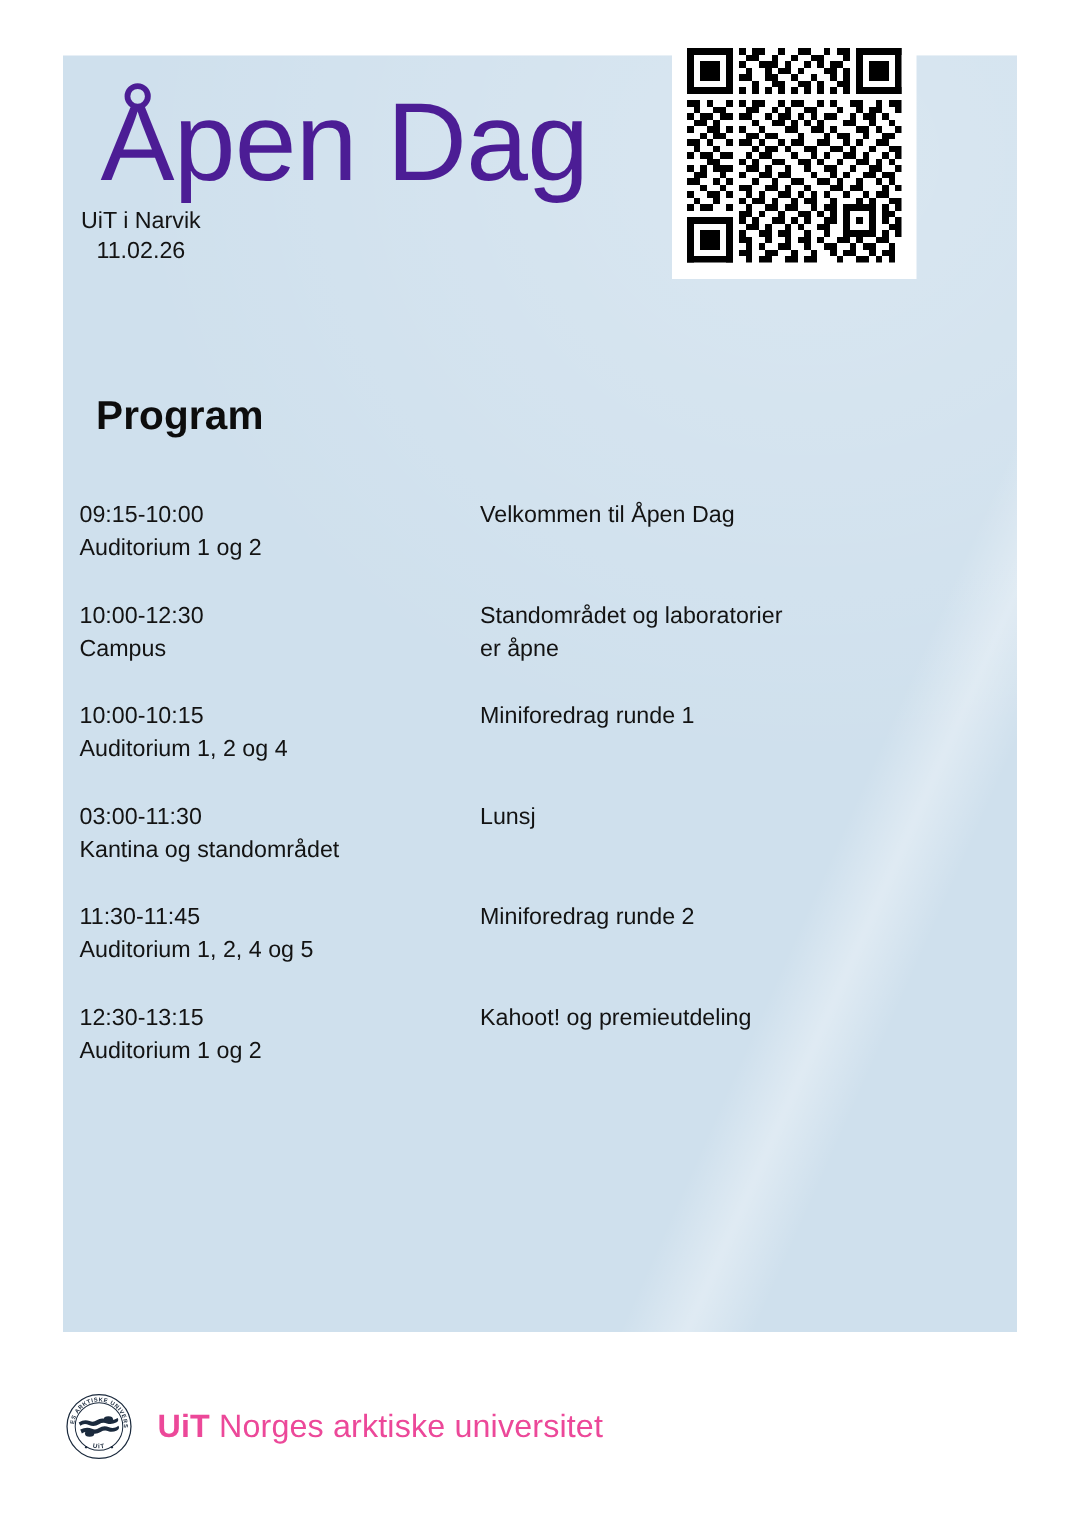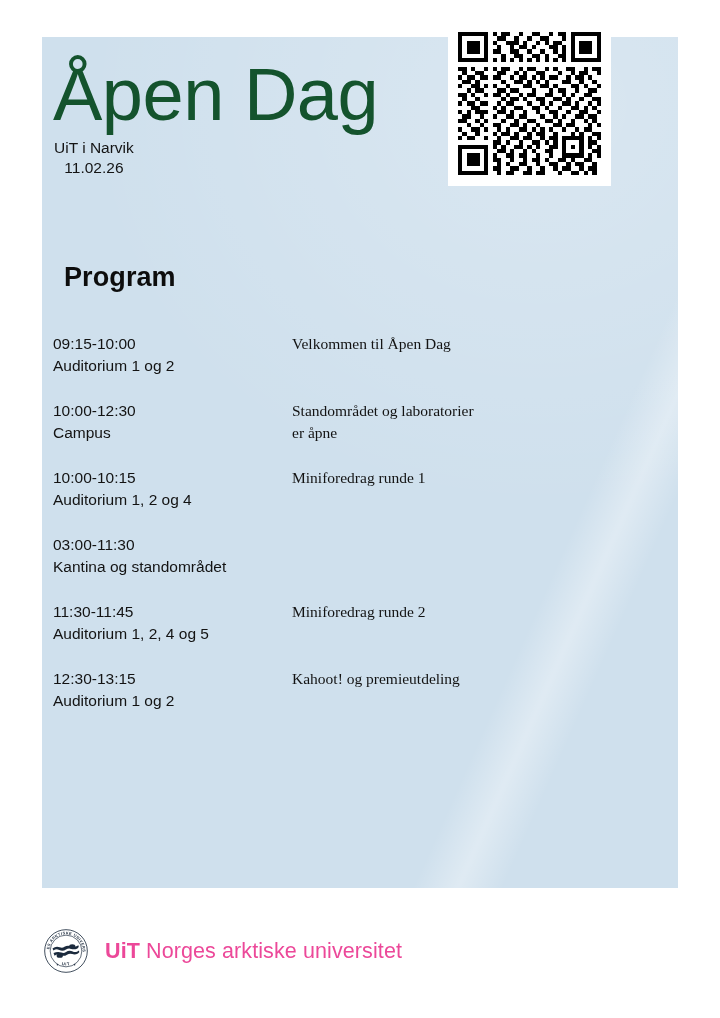--- a/index.html
+++ b/index.html
@@ -48,27 +48,27 @@
     inset: 0;
     background: radial-gradient(120% 80% at 78% 8%,
                 rgba(255,255,255,0.22) 0%,
                 rgba(255,255,255,0.00) 60%);
     pointer-events: none;
   }
 
   
   #poster-title {
     position: absolute;
-    left: 53px;
+    left: 67px;
     top: 58px;
     font-size: 74px;
     line-height: 1.0;
     font-weight: 400;
     letter-spacing: -0.5px;
-    color: #14532d;
+    color: #4c1d95;
     white-space: nowrap;
   }
   #poster-subtitle {
     position: absolute;
     left: 54px;
     top: 138px;
     font-size: 15.5px;
     line-height: 20px;
     color: #141414;
   }
@@ -121,27 +121,26 @@
     top: 0;
     width: 258px;
     font-size: 15.5px;
     line-height: 22px;
     color: #131313;
   }
   .program-when .time { display: block; white-space: nowrap; }
   .program-when .place { display: block; white-space: nowrap; }
   .program-what {
     position: absolute;
-    left: 239px;
+    left: 267px;
     top: 0;
     width: 300px;
     font-size: 15.5px;
     line-height: 22px;
     color: #131313;
-    font-family: Liberation Serif, serif;
   }
   .program-what span { display: block; }
 
   
   #footer {
     position: absolute;
     left: 40px;
     top: 925px;
     display: flex;
     align-items: center;
@@ -529,20 +528,24 @@
       <span>Miniforedrag runde 1</span>
       <span></span>
     </div>
   </div>
 
   <div class="program-row">
     <div class="program-when">
       <span class="time">03:00-11:30</span>
       <span class="place">Kantina og standområdet</span>
     </div>
+    <div class="program-what">
+      <span>Lunsj</span>
+      <span></span>
+    </div>
   </div>
 
   <div class="program-row">
     <div class="program-when">
       <span class="time">11:30-11:45</span>
       <span class="place">Auditorium 1, 2, 4 og 5</span>
     </div>
     <div class="program-what">
       <span>Miniforedrag runde 2</span>
       <span></span>

